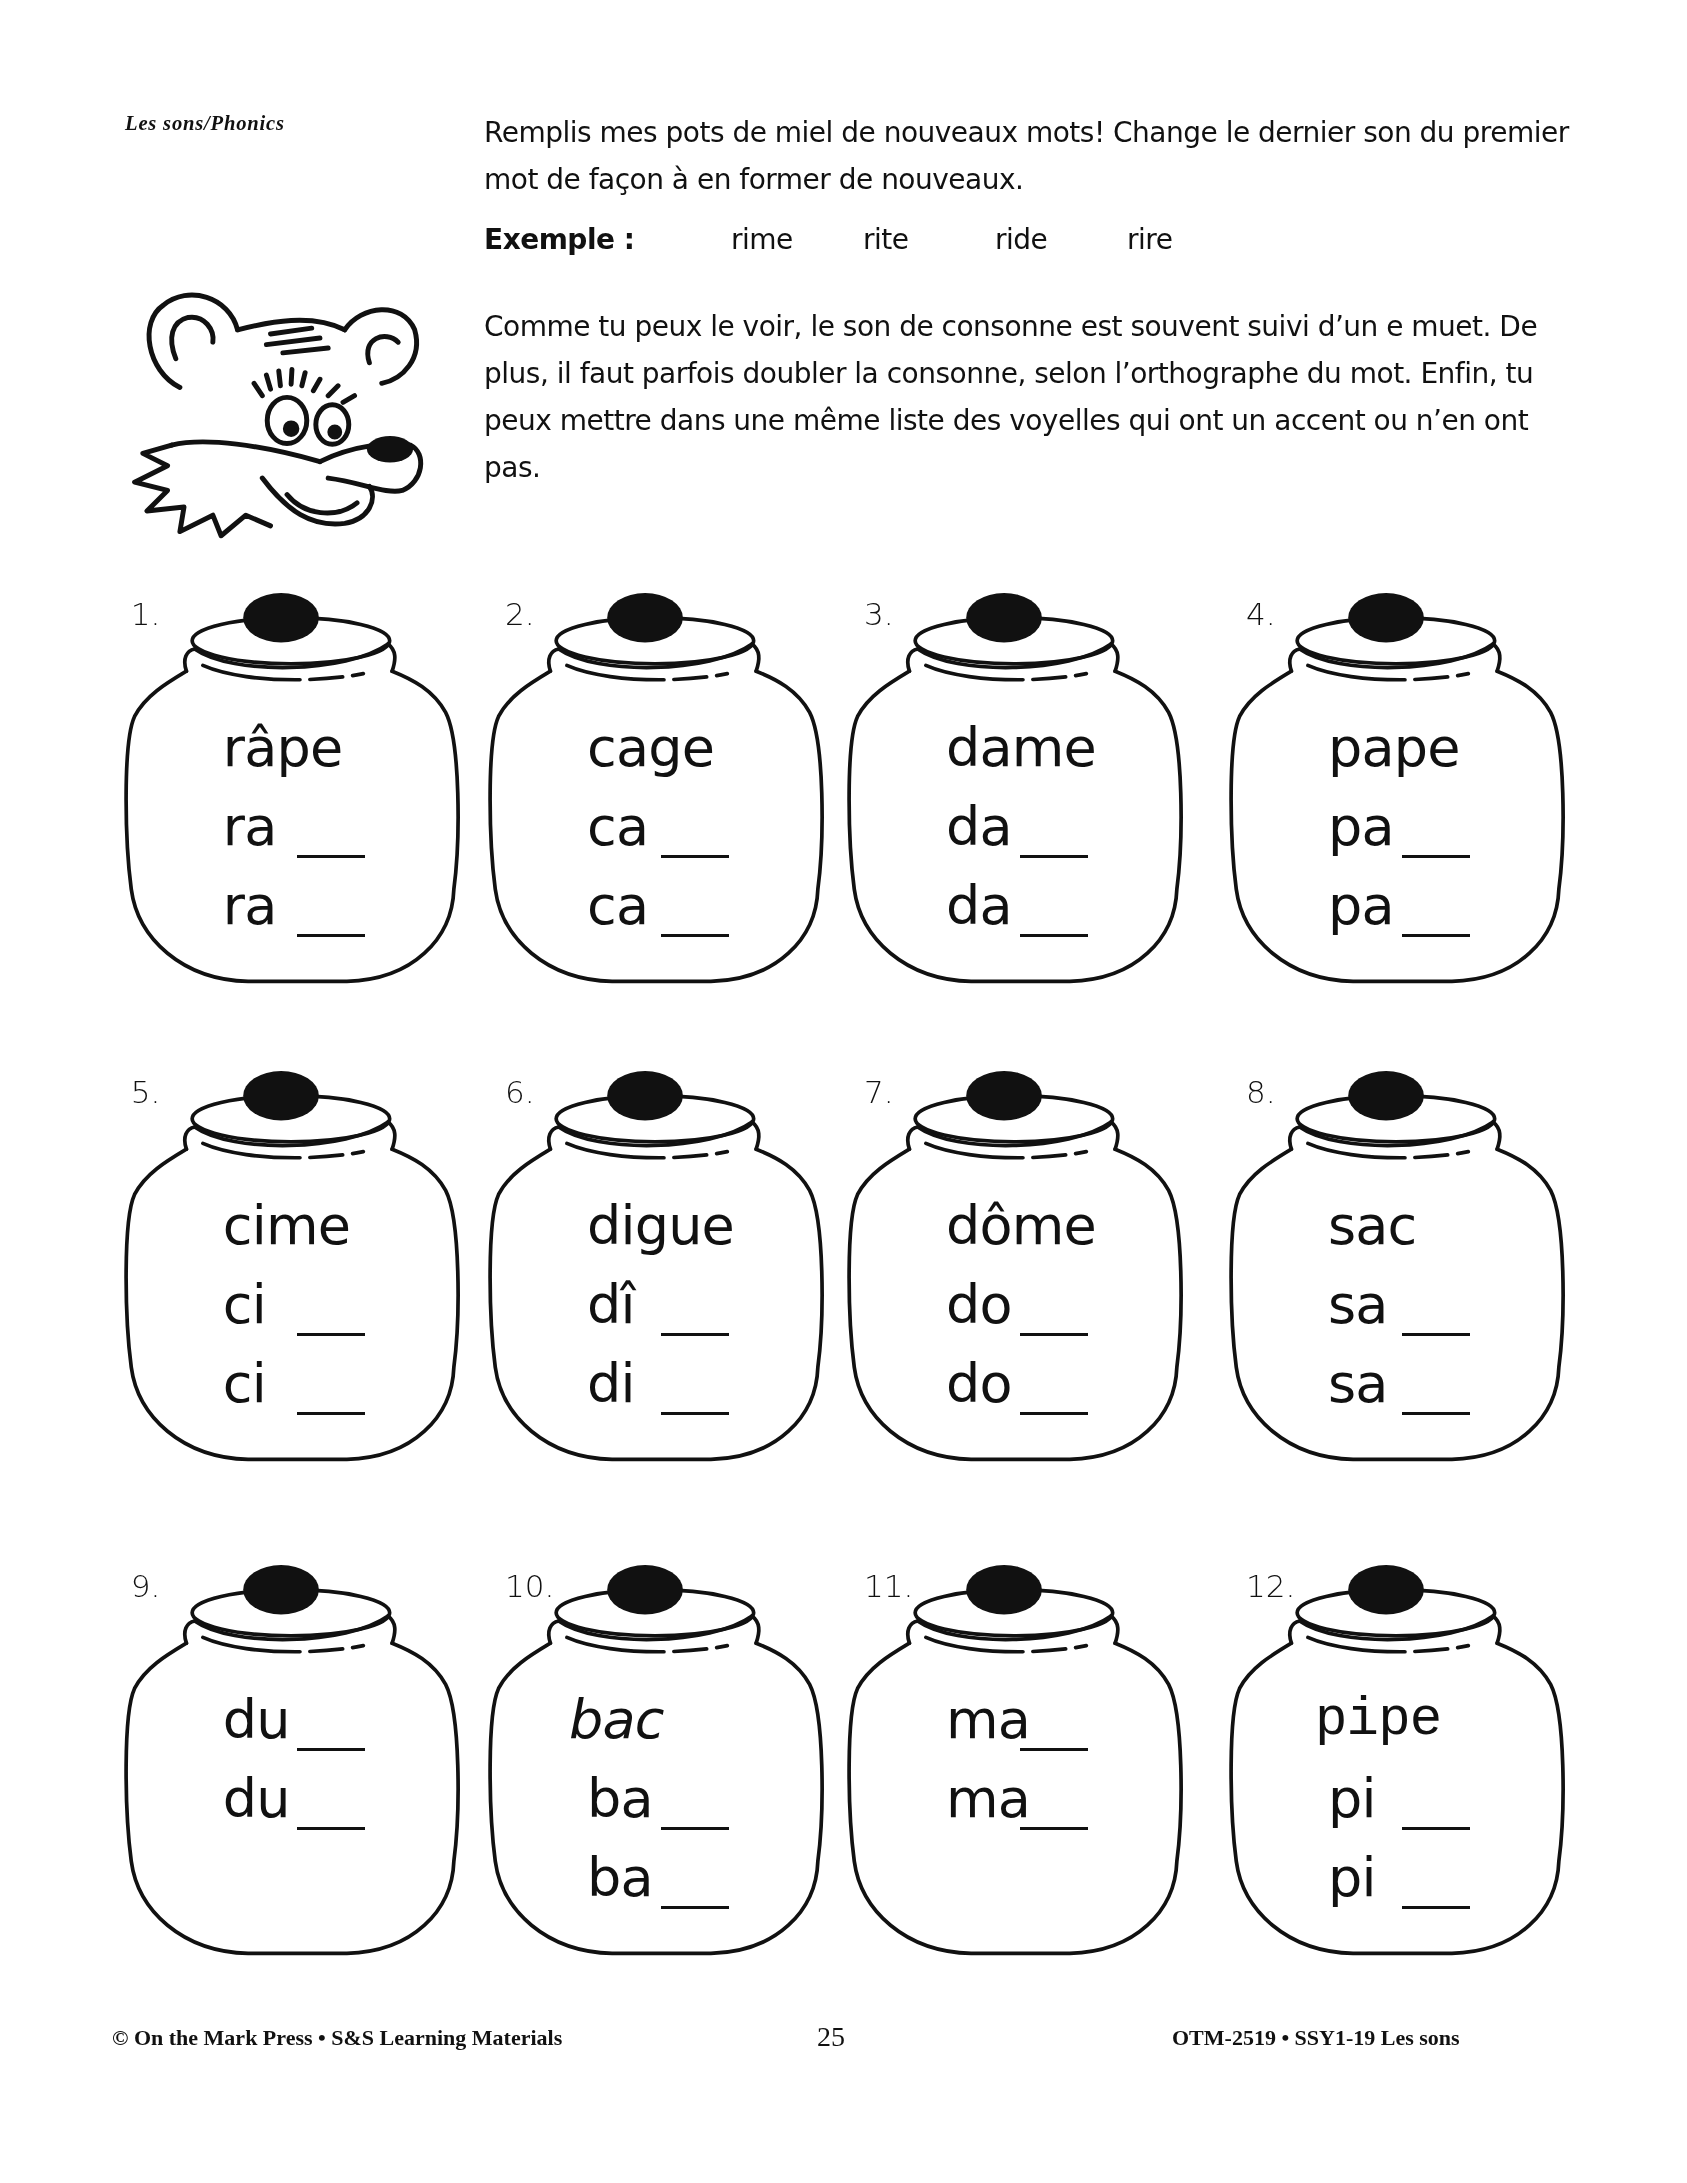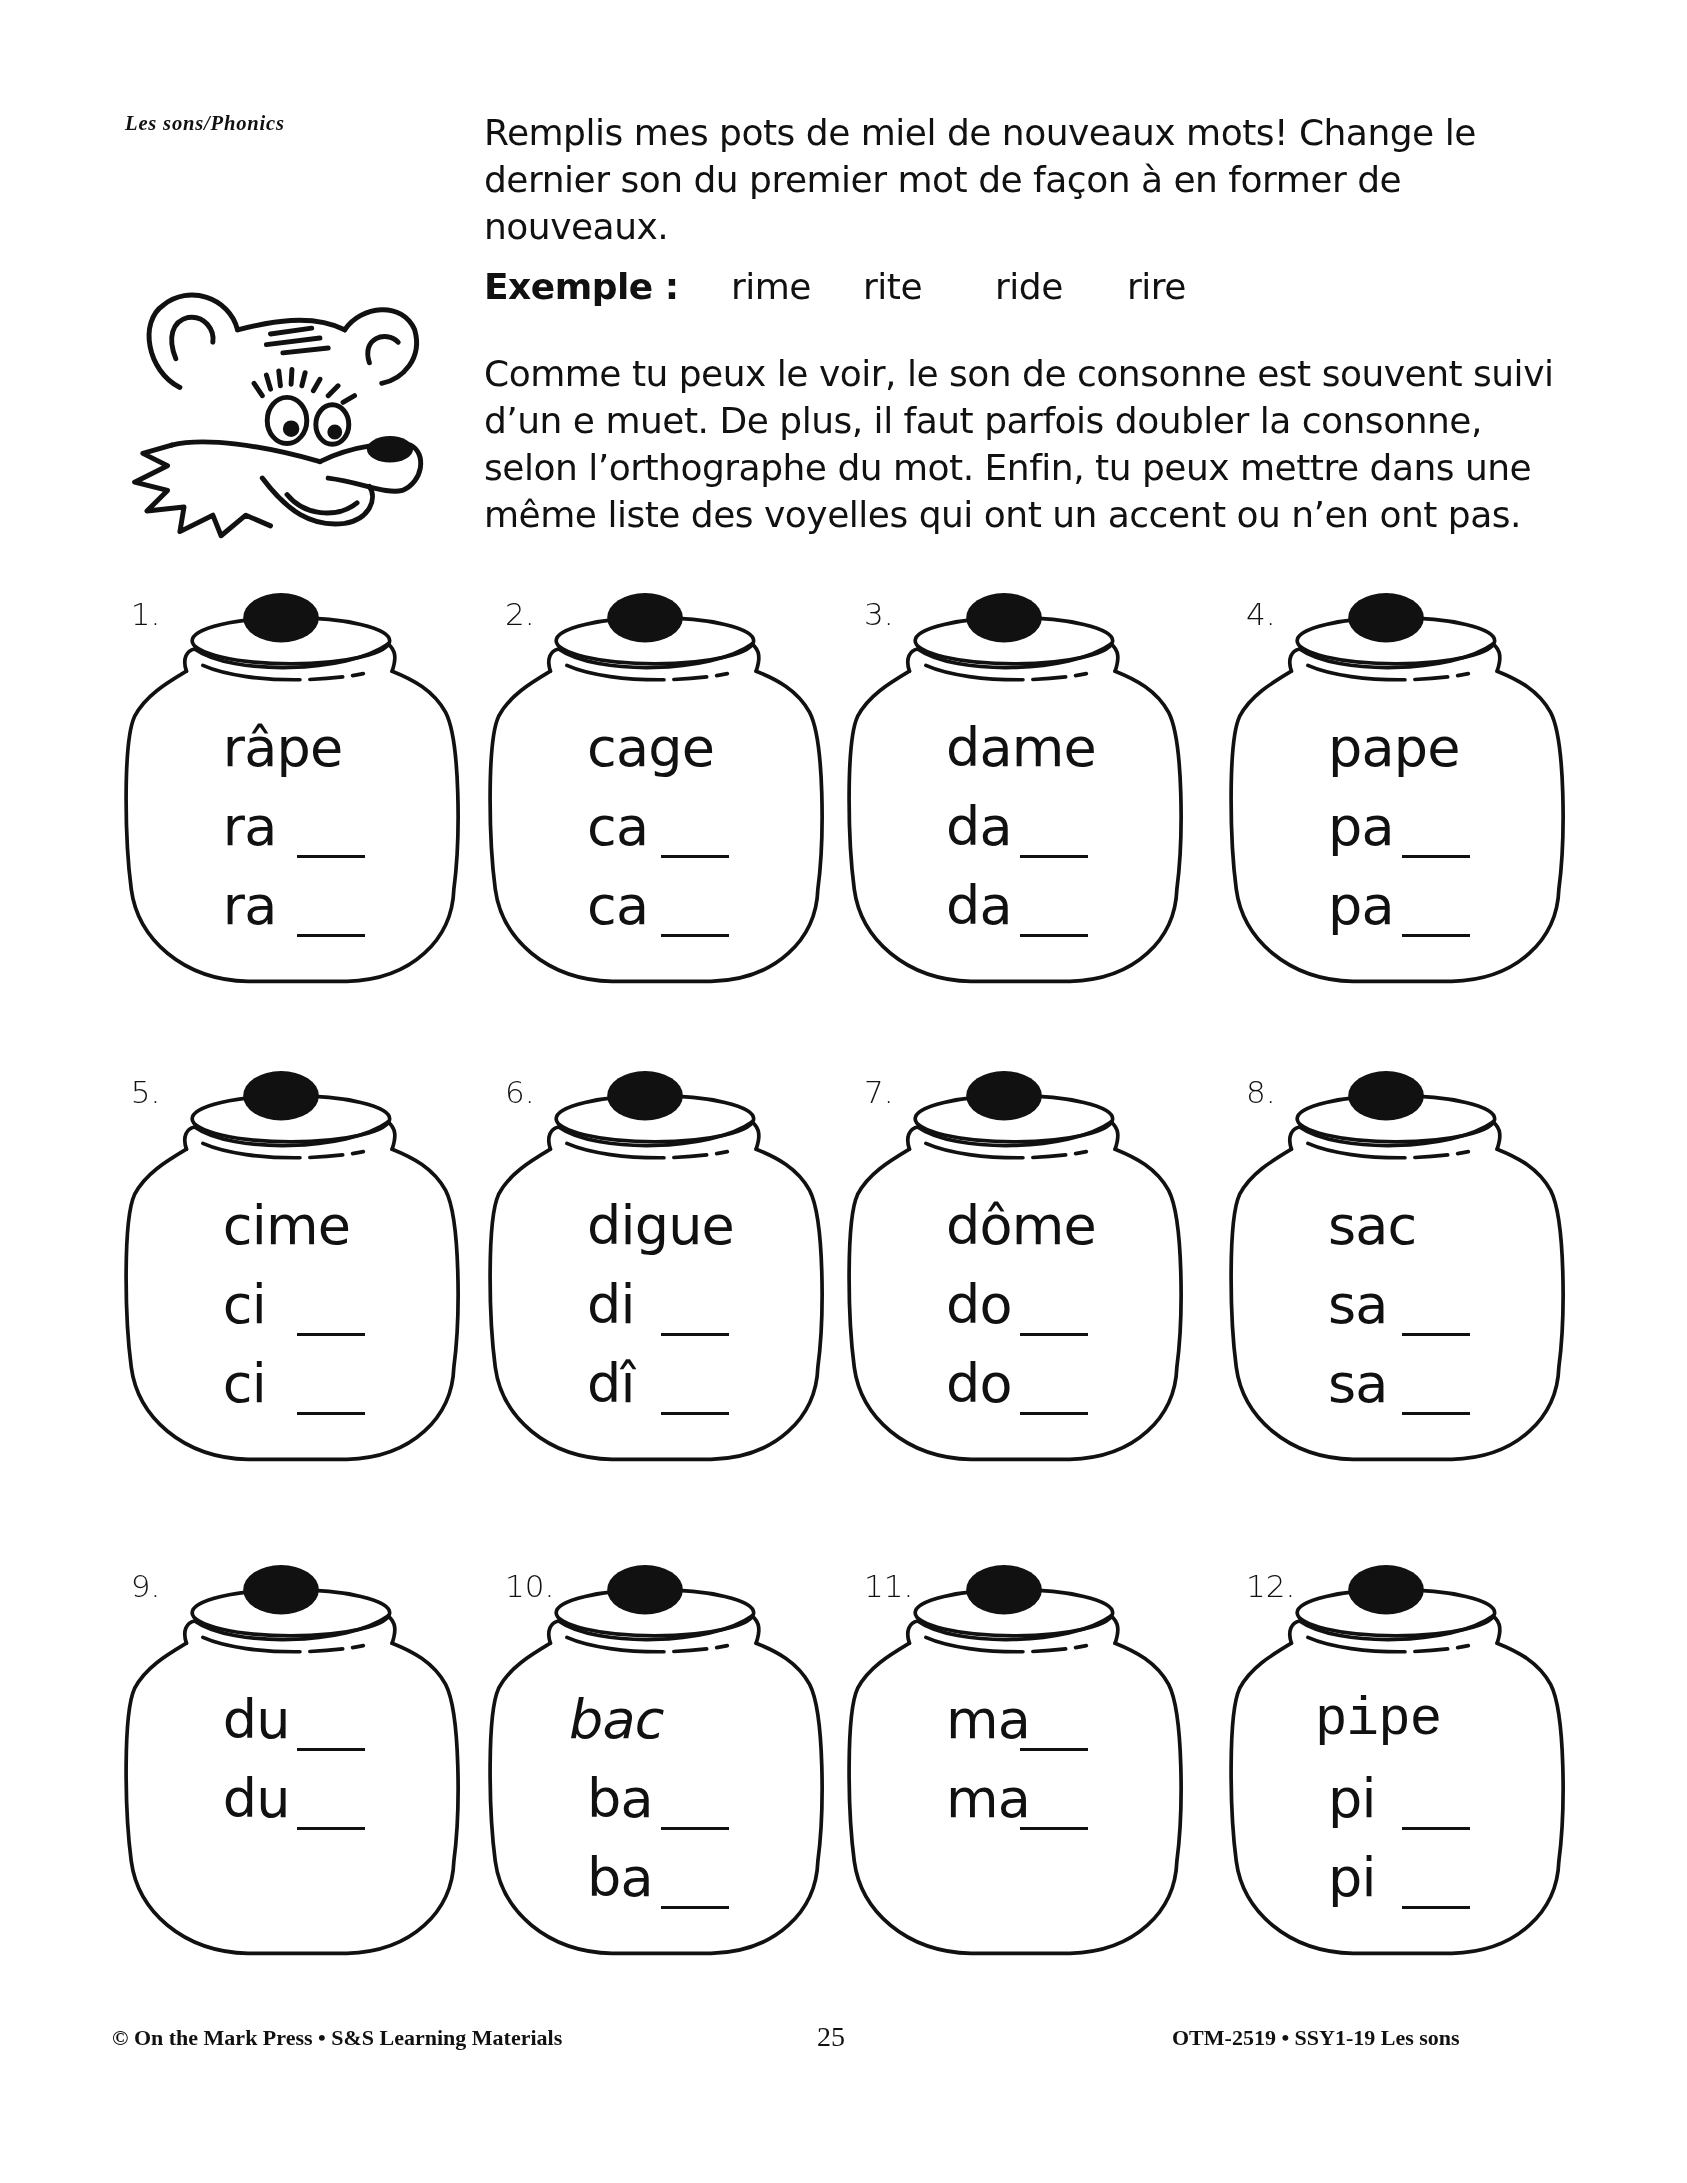--- a/index.html
+++ b/index.html
@@ -2,21 +2,21 @@
 <html style="font-size:13px"><head>
 <meta charset="utf-8">
 <style>
   html, body { margin: 0; padding: 0; background: #ffffff; }
   body { width: 1687px; height: 2183px; position: relative; overflow: hidden;
          font-family: "DejaVu Sans", sans-serif; color: #111; }
   .header-label { position: absolute; left: 125px; top: 112px; font-family: "Liberation Serif", serif;
                   font-style: italic; font-weight: bold; font-size: 20.6px; letter-spacing: 0.8px; }
   .mascot { position: absolute; left: 122px; top: 198px; width: 330px; height: 346px; }
   .instructions { position: absolute; left: 484px; top: 109px; width: 1088px; font-family: "DejaVu Sans", sans-serif;
-                  font-size: 36px; line-height: 47px; letter-spacing: -0.5px; }
+                  font-size: 28px; line-height: 47px; letter-spacing: -0.5px; }
   .instructions p { margin: 0; }
   .example-row { margin-top: 13px !important; display: flex; align-items: baseline; }
   .example-label { font-weight: bold; width: 247px; }
   .example-word { width: 132px; }
   .para2 { margin-top: 40px !important; }
   .grid { position: absolute; left: 124px; top: 593px; width: 1450px; height: 1368px; }
   .jar-cell { position: absolute; width: 363px; height: 395px; }
   .jar-num { position: absolute; font-family: "DejaVu Sans", sans-serif; font-size: 31px; font-weight: 300; }
   .jar-svg { position: absolute; left: 0; top: 0; width: 363px; height: 395px; }
   .jar-words { position: absolute; left: 0; top: 115px; width: 363px; font-family: "DejaVu Sans", sans-serif;
@@ -236,25 +236,25 @@
         <path d="M105 88 C150 108 240 110 300 98" stroke-dasharray="120 12 40 12"></path>
       </g>
       <ellipse cx="200" cy="30" rx="46" ry="30" fill="#111"></ellipse>
     </svg>
     <div class="jar-num" style="left: 25px; top: 3.3px;">6.</div>
     <div class="jar-words">
       <div class="jar-line">
           <span class="jar-word" style="left: 107px;">digue</span>
         </div>
       <div class="jar-line">
+        <span class="jar-word jar-stem" style="left: 107px;">dî</span>
+        <span class="blank" style="left: 181px; top: 68px;"></span>
+      </div>
+      <div class="jar-line">
         <span class="jar-word jar-stem" style="left: 107px;">di</span>
-        <span class="blank" style="left: 181px; top: 68px;"></span>
-      </div>
-      <div class="jar-line">
-        <span class="jar-word jar-stem" style="left: 107px;">dî</span>
         <span class="blank" style="left: 181px; top: 68px;"></span>
       </div>
     </div>
   </div>
     <div class="jar-cell" style="left: 715px; top: 478px;">
     <svg class="jar-svg" viewBox="0 0 440 480">
       <g fill="none" stroke="#111" stroke-width="4.5" stroke-linecap="round">
 
         <path d="M85 95 C60 110 35 125 22 150 C8 180 10 300 18 360 C26 420 80 470 160 472 L280 472 C360 470 408 420 410 360 C418 300 418 180 400 145 C385 118 360 105 335 95"></path>
 

